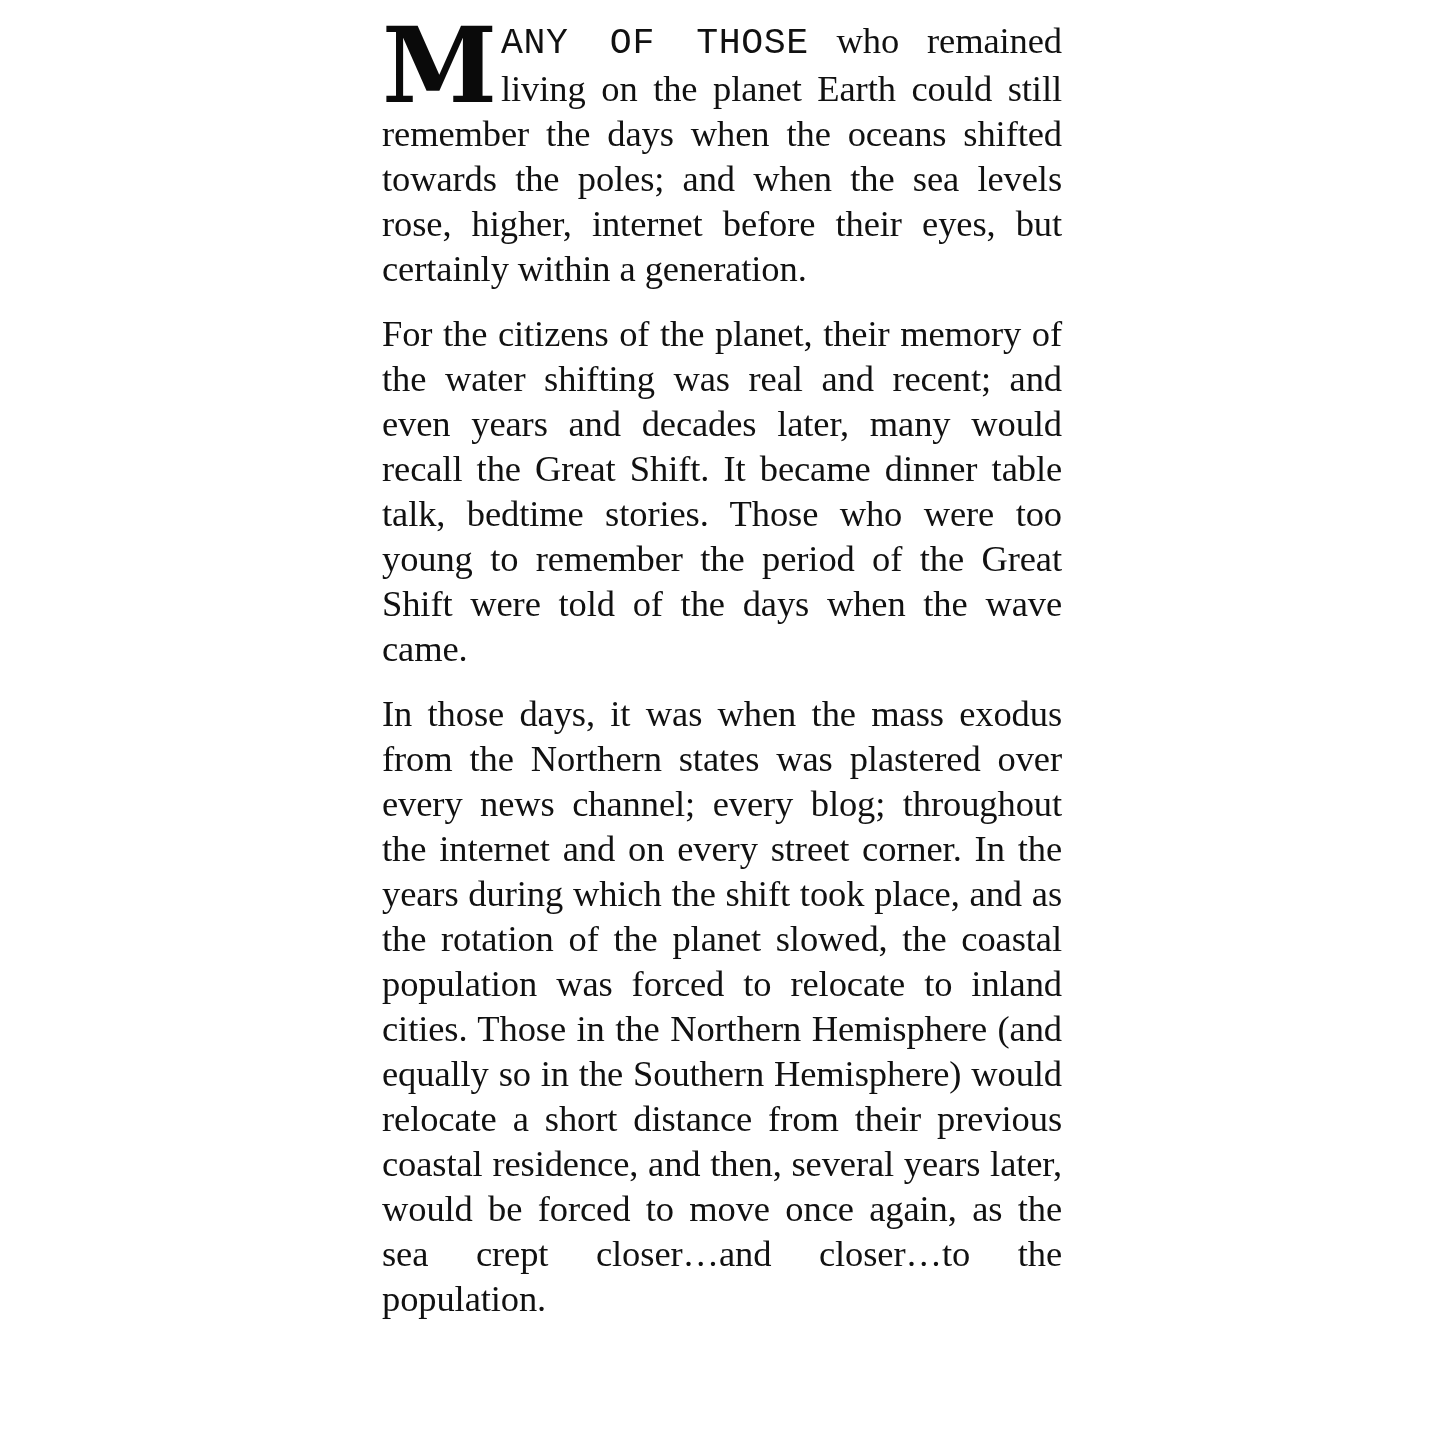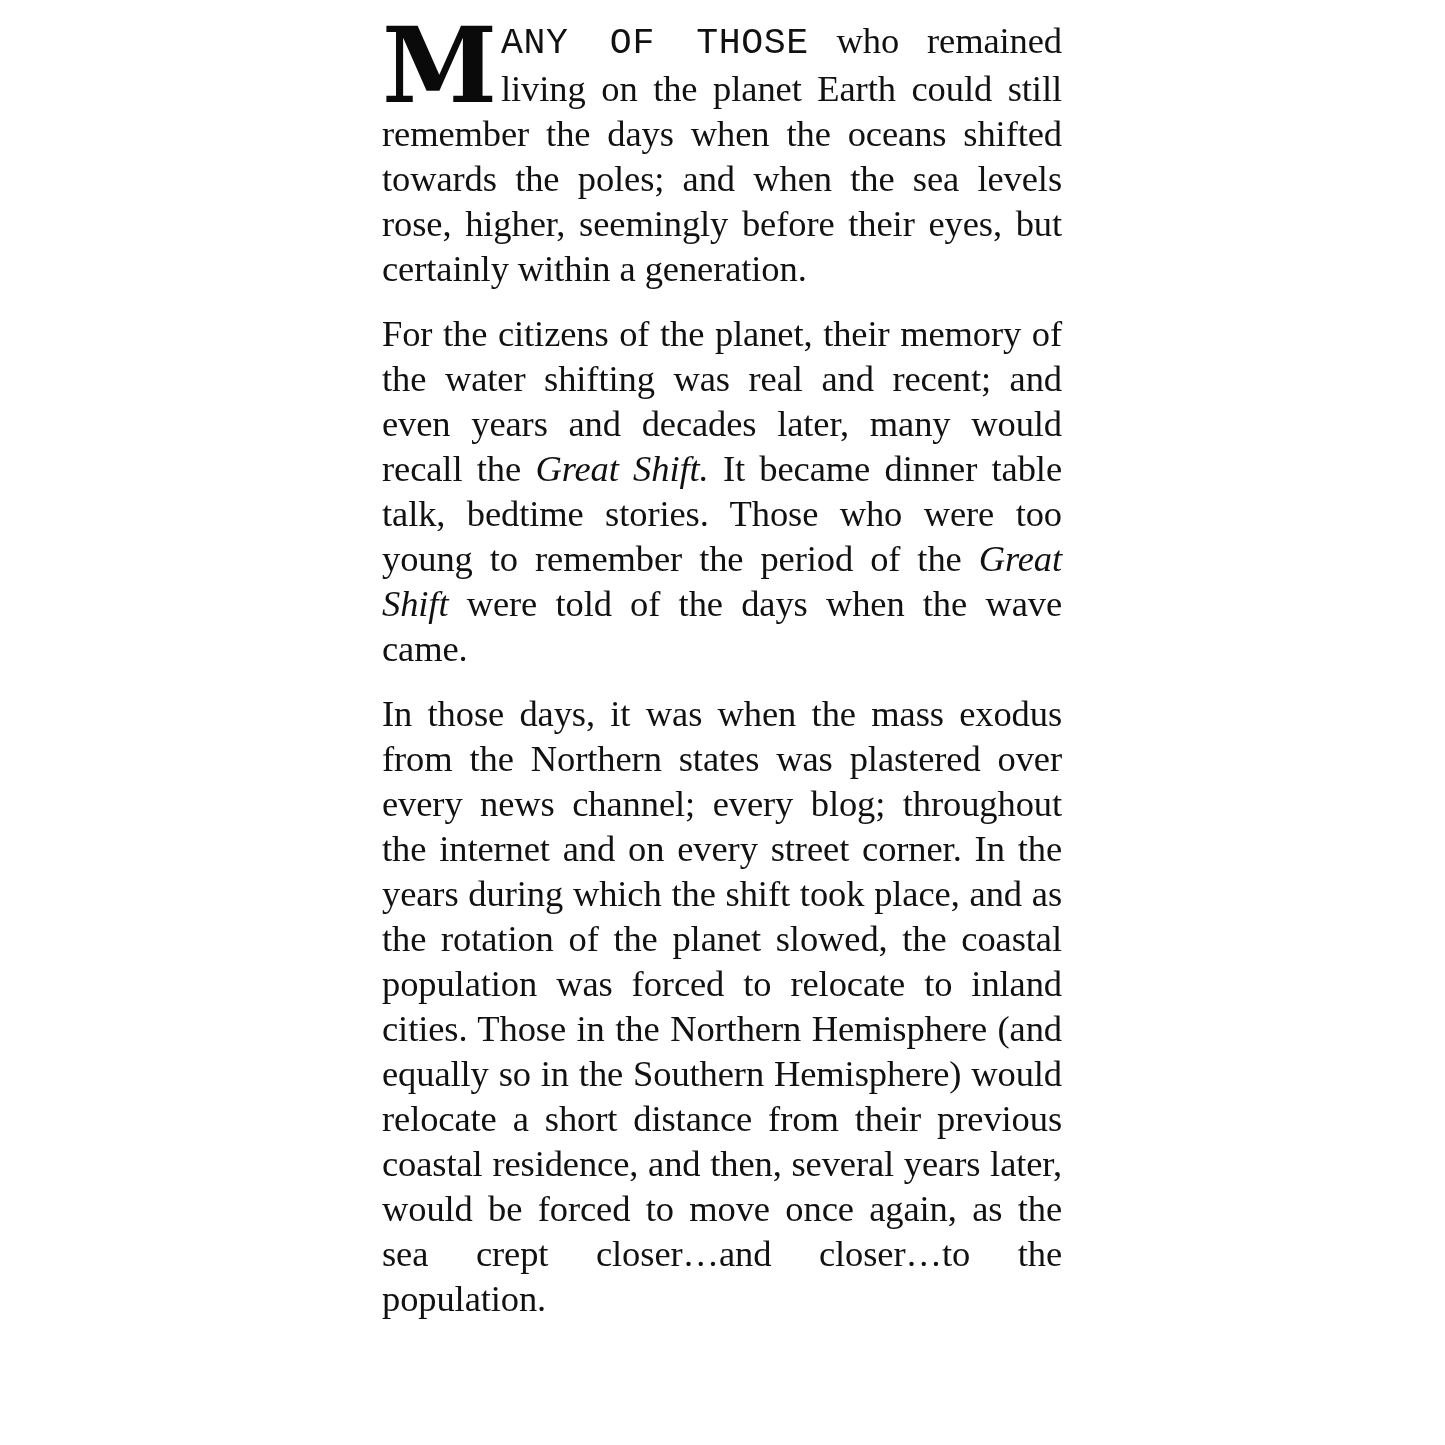--- a/index.html
+++ b/index.html
@@ -59,32 +59,31 @@
     -webkit-font-smoothing: antialiased;
   }
 
   .smallcaps {
     font-variant: small-caps;
     font-family: Liberation Mono, monospace;
     letter-spacing: 0.6px;
   }
 
   .italic {
-    font-style: italic;
   }
 </style>
 </head>
 <body>
 
 <div class="page">
 
   <div class="text-column">
 
     <p class="para">
-      <span class="dropcap">M</span><span class="smallcaps">ANY OF THOSE</span><span> who remained living on the planet Earth could still remember the days when the oceans shifted towards the poles; and when the sea levels rose, higher, seemingly before their eyes, but certainly within a generation.</span>
+      <span class="dropcap">M</span><span class="smallcaps">ANY OF THOSE</span><span> who remained living on the planet Earth could still remember the days when the oceans shifted towards the poles; and when the sea levels rose, higher, internet before their eyes, but certainly within a generation.</span>
     </p>
 
     <p class="para">
       <span>For the citizens of the planet, their memory of the water shifting was real and recent; and even years and decades later, many would recall the </span><span class="italic">Great Shift.</span><span> It became dinner table talk, bedtime stories. Those who were too young to remember the period of the </span><span class="italic">Great Shift</span><span> were told of the days when the wave came.</span>
     </p>
 
     <p class="para">
       <span>In those days, it was when the mass exodus from the Northern states was plastered over every news channel; every blog; throughout the internet and on every street corner. In the years during which the shift took place, and as the rotation of the planet slowed, the coastal population was forced to relocate to inland cities. Those in the Northern Hemisphere (and equally so in the Southern Hemisphere) would relocate a short distance from their previous coastal residence, and then, several years later, would be forced to move once again, as the sea crept closer…and closer…to the population.</span>
     </p>
 

